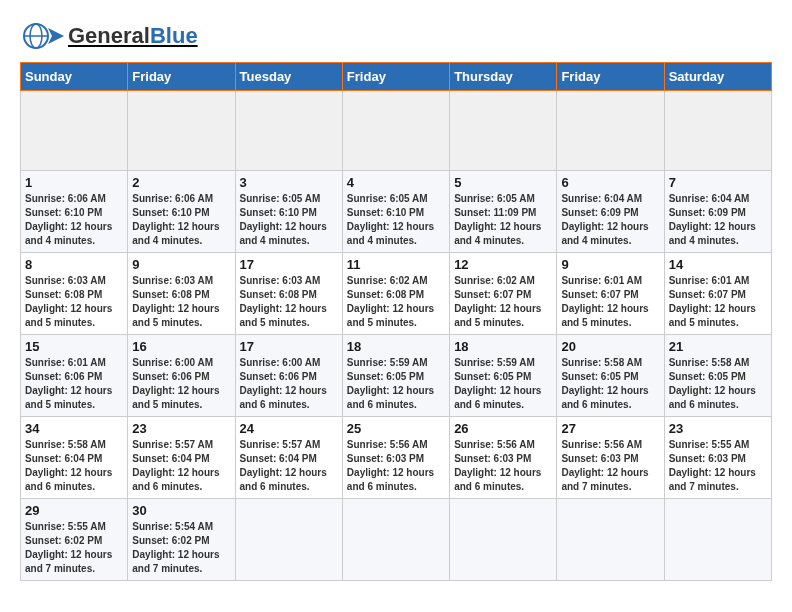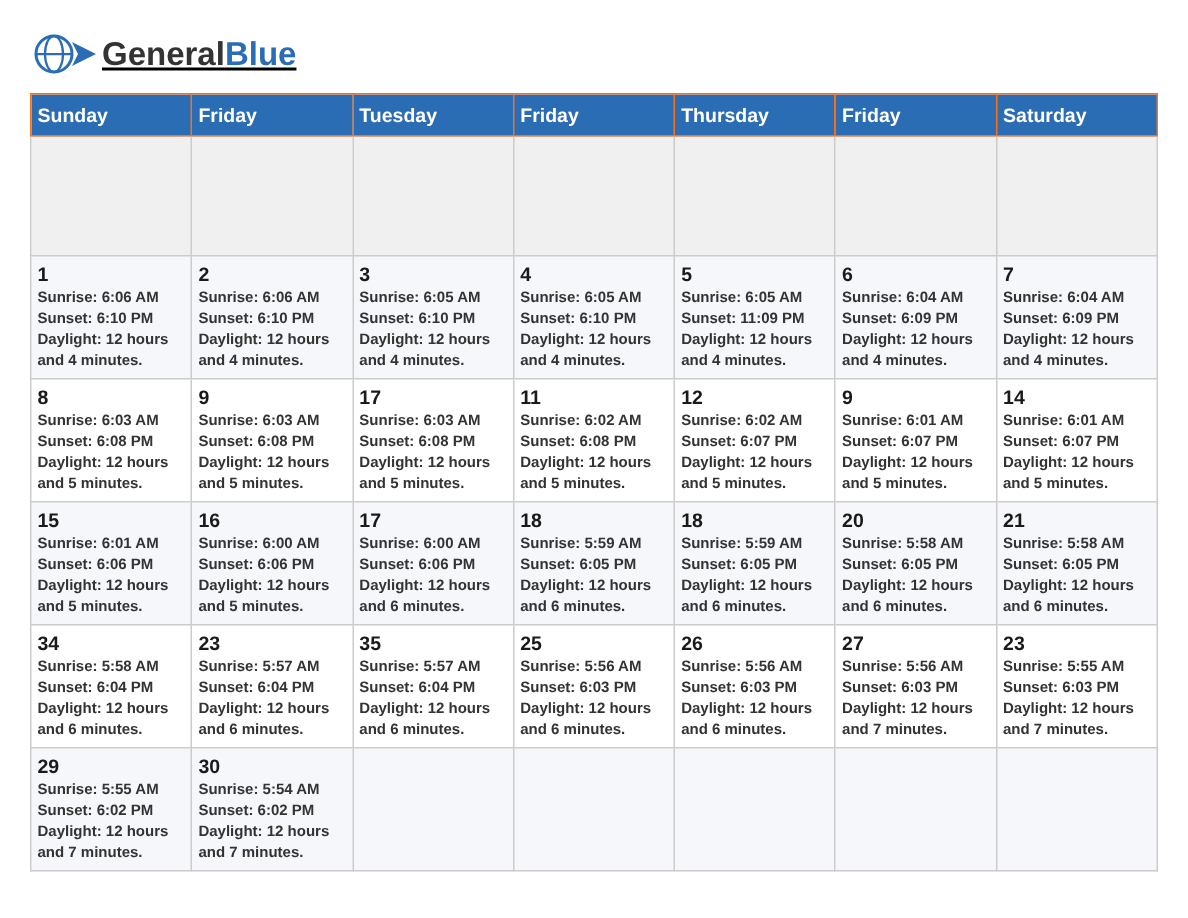--- a/index.html
+++ b/index.html
@@ -301,21 +301,21 @@
 and 6 minutes.</div>
         </td>
         <td>
           <span class="day-num">23</span>
           <div class="day-info">Sunrise: 5:57 AM
 Sunset: 6:04 PM
 Daylight: 12 hours
 and 6 minutes.</div>
         </td>
         <td>
-          <span class="day-num">35</span>
+          <span class="day-num">24</span>
           <div class="day-info">Sunrise: 5:57 AM
 Sunset: 6:04 PM
 Daylight: 12 hours
 and 6 minutes.</div>
         </td>
         <td>
           <span class="day-num">25</span>
           <div class="day-info">Sunrise: 5:56 AM
 Sunset: 6:03 PM
 Daylight: 12 hours

